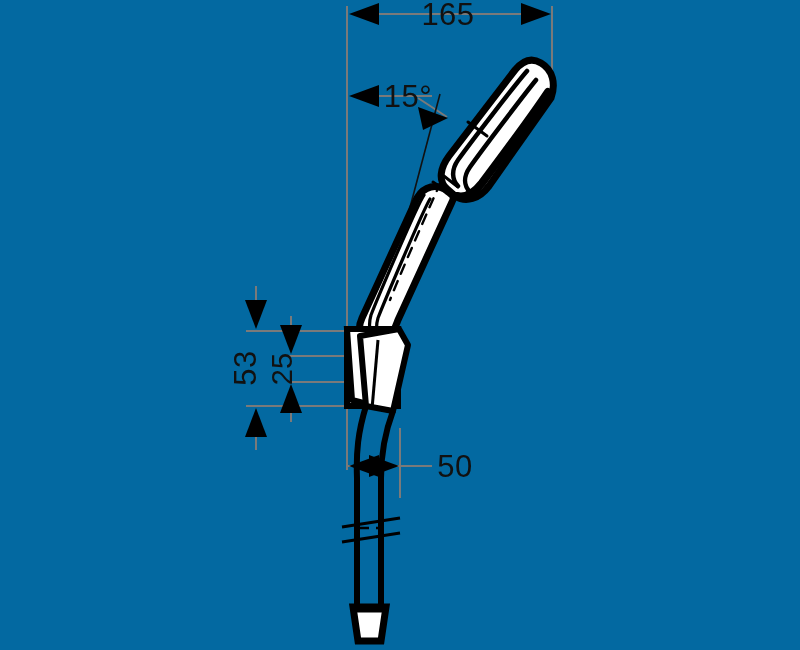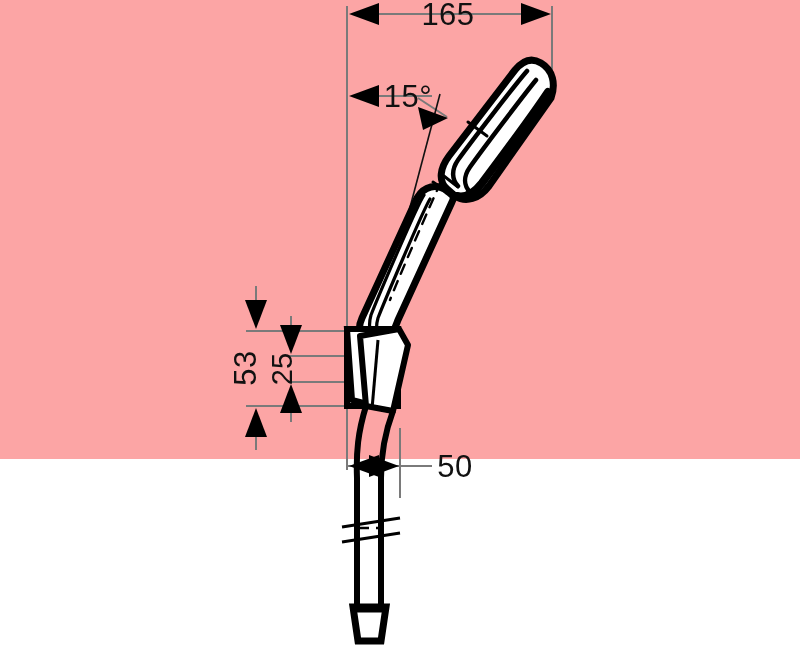--- a/index.html
+++ b/index.html
@@ -9,22 +9,22 @@
   }
   body {
     width: 800px;
     height: 650px;
     font-family: "Liberation Sans", sans-serif;
     overflow: hidden;
   }
   #drawing-root {
     position: relative;
     width: 800px;
-    height: 459px;
-    background: #fca5a5;
+    height: 650px;
+    background: #0369a1;
   }
   svg#tech-drawing {
     display: block;
     width: 800px;
     height: 650px;
   }
   .dim-text {
     font-family: "Liberation Sans", sans-serif;
     font-size: 31px;
     fill: #111111;

